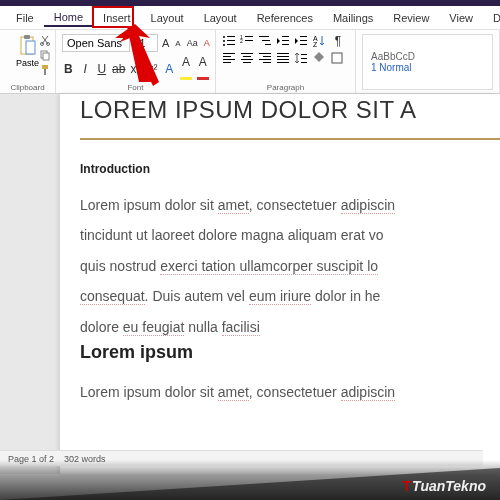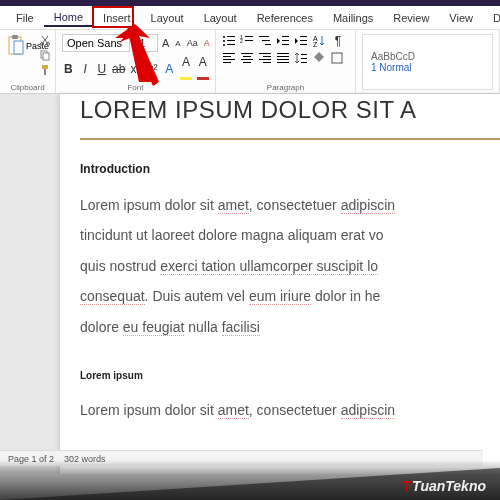--- a/index.html
+++ b/index.html
@@ -9,21 +9,21 @@
 .menubar { display: flex; background: #fff; border-bottom: 1px solid #e0e0e0; padding: 0 6px; height: 24px; align-items: center; position: relative; }
 .menu-item { padding: 2px 10px; font-size: 11px; color: #333; cursor: pointer; }
 .menu-item.active { border-bottom: 2px solid #2b1e49; color: #2b1e49; }
 .insert-box { position: absolute; left: 92px; top: 0; width: 42px; height: 22px; border: 2px solid #c00; pointer-events: none; }
 
 .ribbon { display: flex; height: 64px; border-bottom: 1px solid #d0d0d0; background: #fdfdfd; }
 .ribbon-group { border-right: 1px solid #e0e0e0; padding: 4px 6px 0; display: flex; flex-direction: column; position: relative; }
 .group-label { position: absolute; bottom: 1px; left: 0; right: 0; text-align: center; font-size: 8px; color: #666; }
 
 .clip-grp { width: 56px; }
-.paste-btn { display: flex; align-items: center; font-size: 9px; justify-content: flex-end; }
+.paste-btn { display: flex; flex-direction: column; align-items: center; font-size: 9px; justify-content: flex-end; }
 .paste-btn svg { width: 20px; height: 24px; }
 .clip-mini { position: absolute; right: 4px; top: 4px; display: flex; flex-direction: column; gap: 3px; }
 .clip-mini svg { width: 12px; height: 12px; }
 
 .font-grp { width: 160px; }
 .font-row1 { display: flex; gap: 2px; align-items: center; margin-bottom: 3px; }
 .font-name { border: 1px solid #ccc; font-size: 11px; padding: 1px 4px; width: 68px; height: 18px; background: #fff; }
 .font-size { border: 1px solid #ccc; font-size: 10px; padding: 1px 2px; width: 26px; height: 18px; background: #fff; }
 .tiny { font-size: 9px; color: #333; padding: 0 2px; cursor: pointer; }
 .font-row2 { display: flex; gap: 4px; align-items: center; }
@@ -227,21 +227,21 @@
     <div class="report-title">LOREM IPSUM DOLOR SIT A</div>
     <div class="gold-line"></div>
     <div class="h-intro">Introduction</div>
     <div class="body-text">
       <span>Lorem ipsum dolor sit </span><span class="m">amet</span><span>, consectetuer </span><span class="m">adipiscin</span><br>
       <span>tincidunt ut laoreet dolore magna aliquam erat vo</span><br>
       <span>quis nostrud </span><span class="m">exerci tation ullamcorper suscipit lo</span><br>
       <span class="m">consequat</span><span>. Duis autem vel </span><span class="m">eum iriure</span><span> dolor in he</span><br>
       <span>dolore </span><span class="m">eu feugiat</span><span> nulla </span><span class="m">facilisi</span>
     </div>
-    <div class="h-intro" style="margin-top:28px;font-size:10px">Lorem ipsum</div>
+    <div class="h-intro" style="font-size:18px">Lorem ipsum</div>
     <div class="body-text">
       <span>Lorem ipsum dolor sit </span><span class="m">amet</span><span>, consectetuer </span><span class="m">adipiscin</span>
     </div>
   </div>
 </div>
 
 <svg class="arrow" width="50" height="70">
   <path d="M12 2 L28 2 L20 2 L40 58 L24 58 Z" fill="#d00"></path>
   <path d="M20 0 L0 14 L14 14 Z" fill="#d00"></path>
   <polygon points="20,0 5,18 15,14 38,62 44,58 24,12 35,14" fill="#d00"></polygon>

